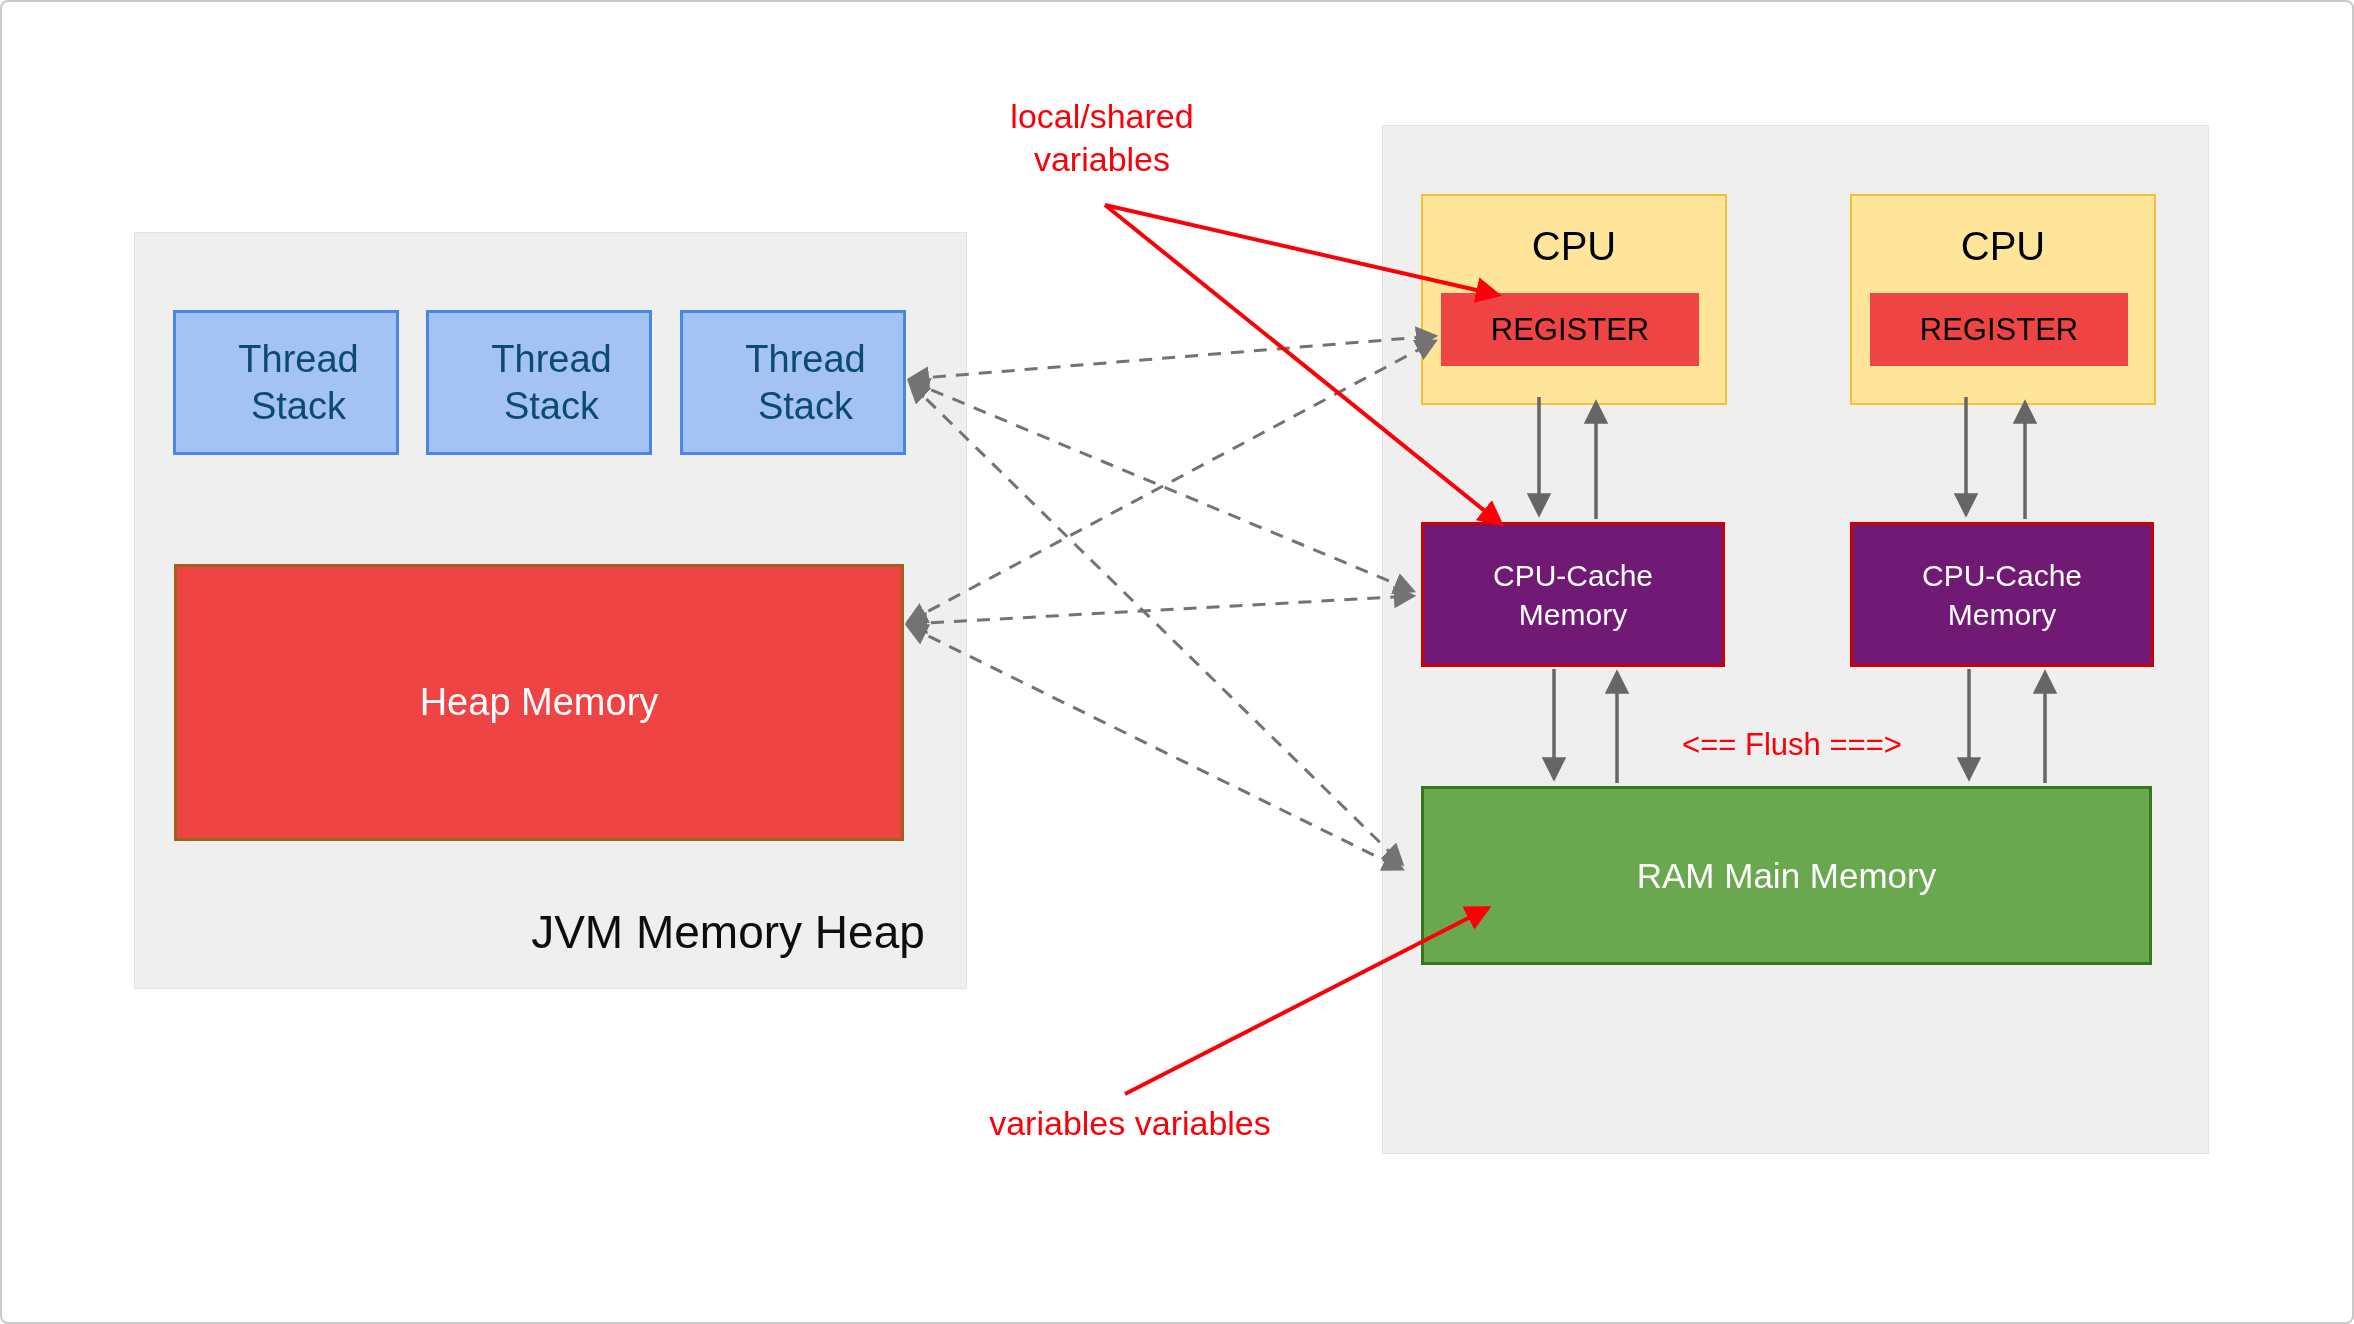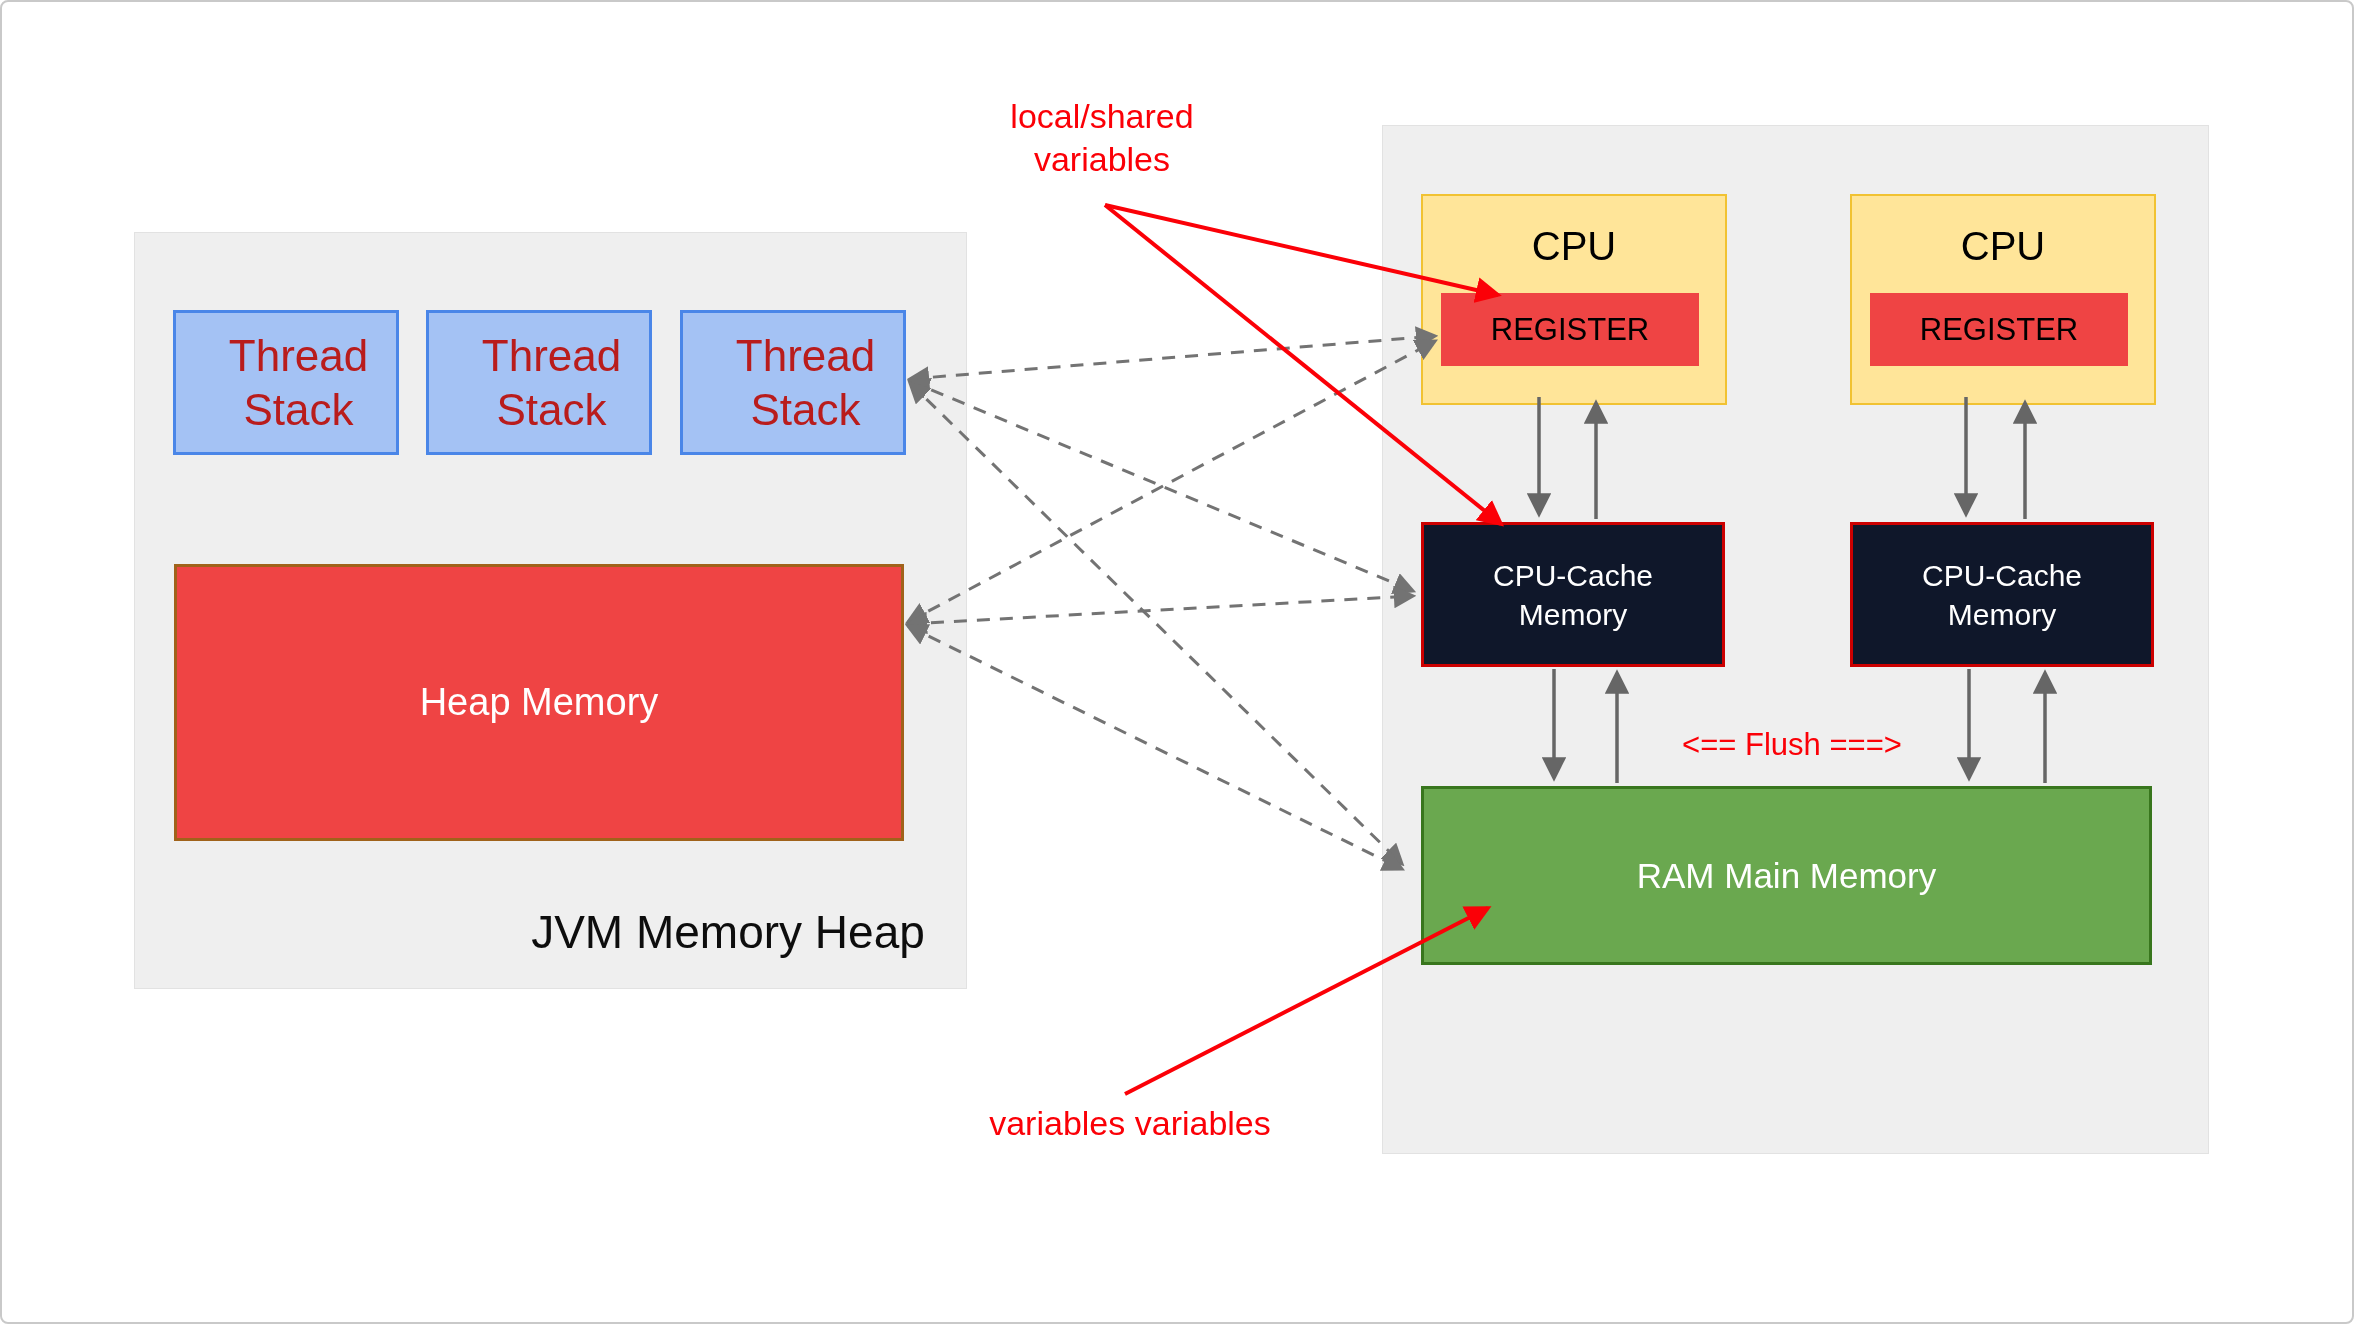--- a/index.html
+++ b/index.html
@@ -3,27 +3,27 @@
 <meta charset="utf-8">
 <style>
   html,body{margin:0;padding:0;background:#ffffff;font-family:"Liberation Sans", sans-serif;}
   #canvas{
     position:relative;width:2354px;height:1324px;background:#ffffff;
     border:2px solid #c9c9c9;border-radius:8px;box-sizing:border-box;overflow:hidden;
   }
   .panel{position:absolute;background:#efefef;border:1px solid #e2e2e2;}
   .panel-title{position:absolute;color:#0d0d0d;font-size:46px;white-space:nowrap;transform:translateX(-50%);}
   .box{position:absolute;display:flex;align-items:center;justify-content:center;text-align:center;box-sizing:border-box;}
-  .thread{background:#a4c2f4;border:3px solid #4a86e8;color:#b91c1c;font-size:44px;line-height:1.22;width:226px;height:145px;top:308px;padding-left:25px;}
+  .thread{background:#a4c2f4;border:3px solid #4a86e8;color:#0c4a6e;font-size:38px;line-height:1.22;width:226px;height:145px;top:308px;padding-left:25px;}
   .thread .lbl{width:140px;}
   .heap{left:172px;top:562px;width:730px;height:277px;background:#ef4444;border:3px solid #a0621a;color:#fff;font-size:38px;}
   .cpu{top:192px;width:306px;height:211px;background:#ffe599;border:2px solid #f1c232;color:#000;font-size:40px;align-items:flex-start;}
   .cpu .lbl{margin-top:28px;}
   .register{top:291px;width:258px;height:73px;background:#ef4444;border:none;color:#000;font-size:31px;}
-  .cache{top:520px;width:304px;height:145px;background:#0f172a;border:3px solid #cc0000;color:#fff;font-size:30px;line-height:1.3;}
+  .cache{top:520px;width:304px;height:145px;background:#701a75;border:3px solid #cc0000;color:#fff;font-size:30px;line-height:1.3;}
   .cache .lbl{width:210px;}
   .ram{left:1419px;top:784px;width:731px;height:179px;background:#6aa84f;border:3px solid #38761d;color:#fff;font-size:35px;}
   .red-note{position:absolute;color:#fb0007;font-size:34px;line-height:1.25;text-align:center;transform:translateX(-50%);}
   .flush{position:absolute;color:#fb0007;font-size:31px;white-space:nowrap;transform:translateX(-50%);}
   #arrows{position:absolute;left:0;top:0;pointer-events:none;}
 </style>
 </head>
 <body>
 
 <div id="canvas">

